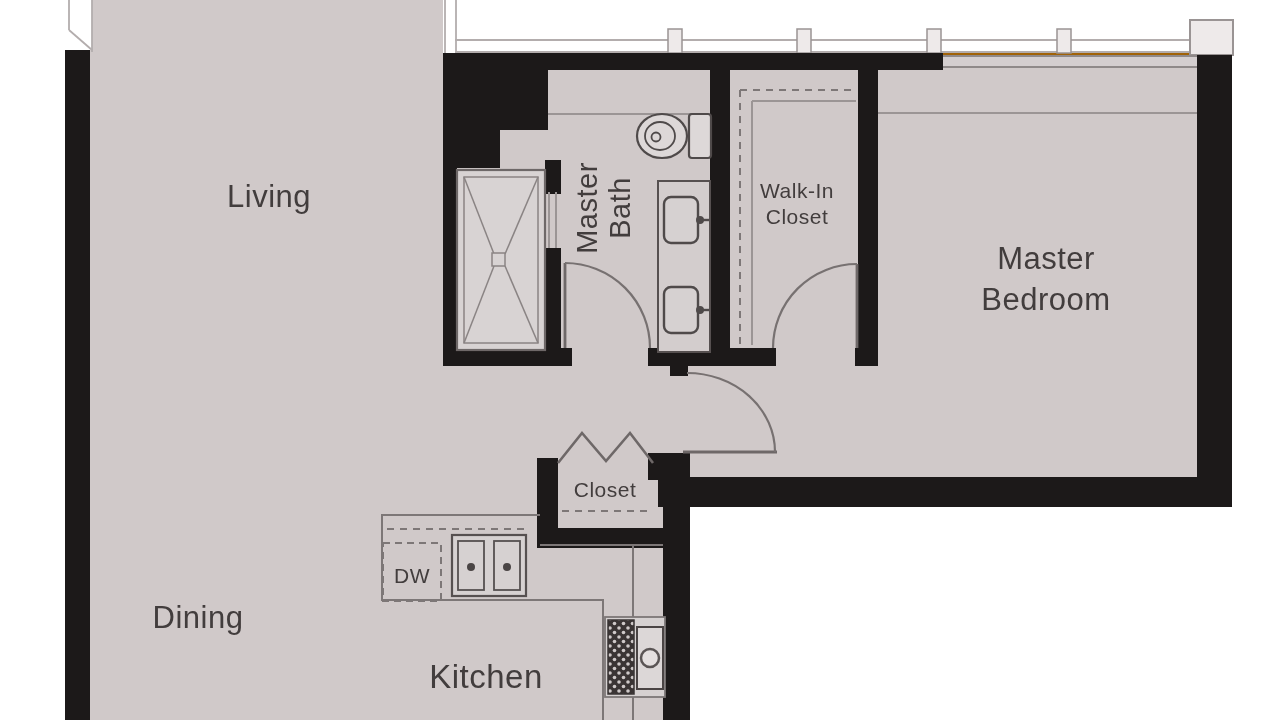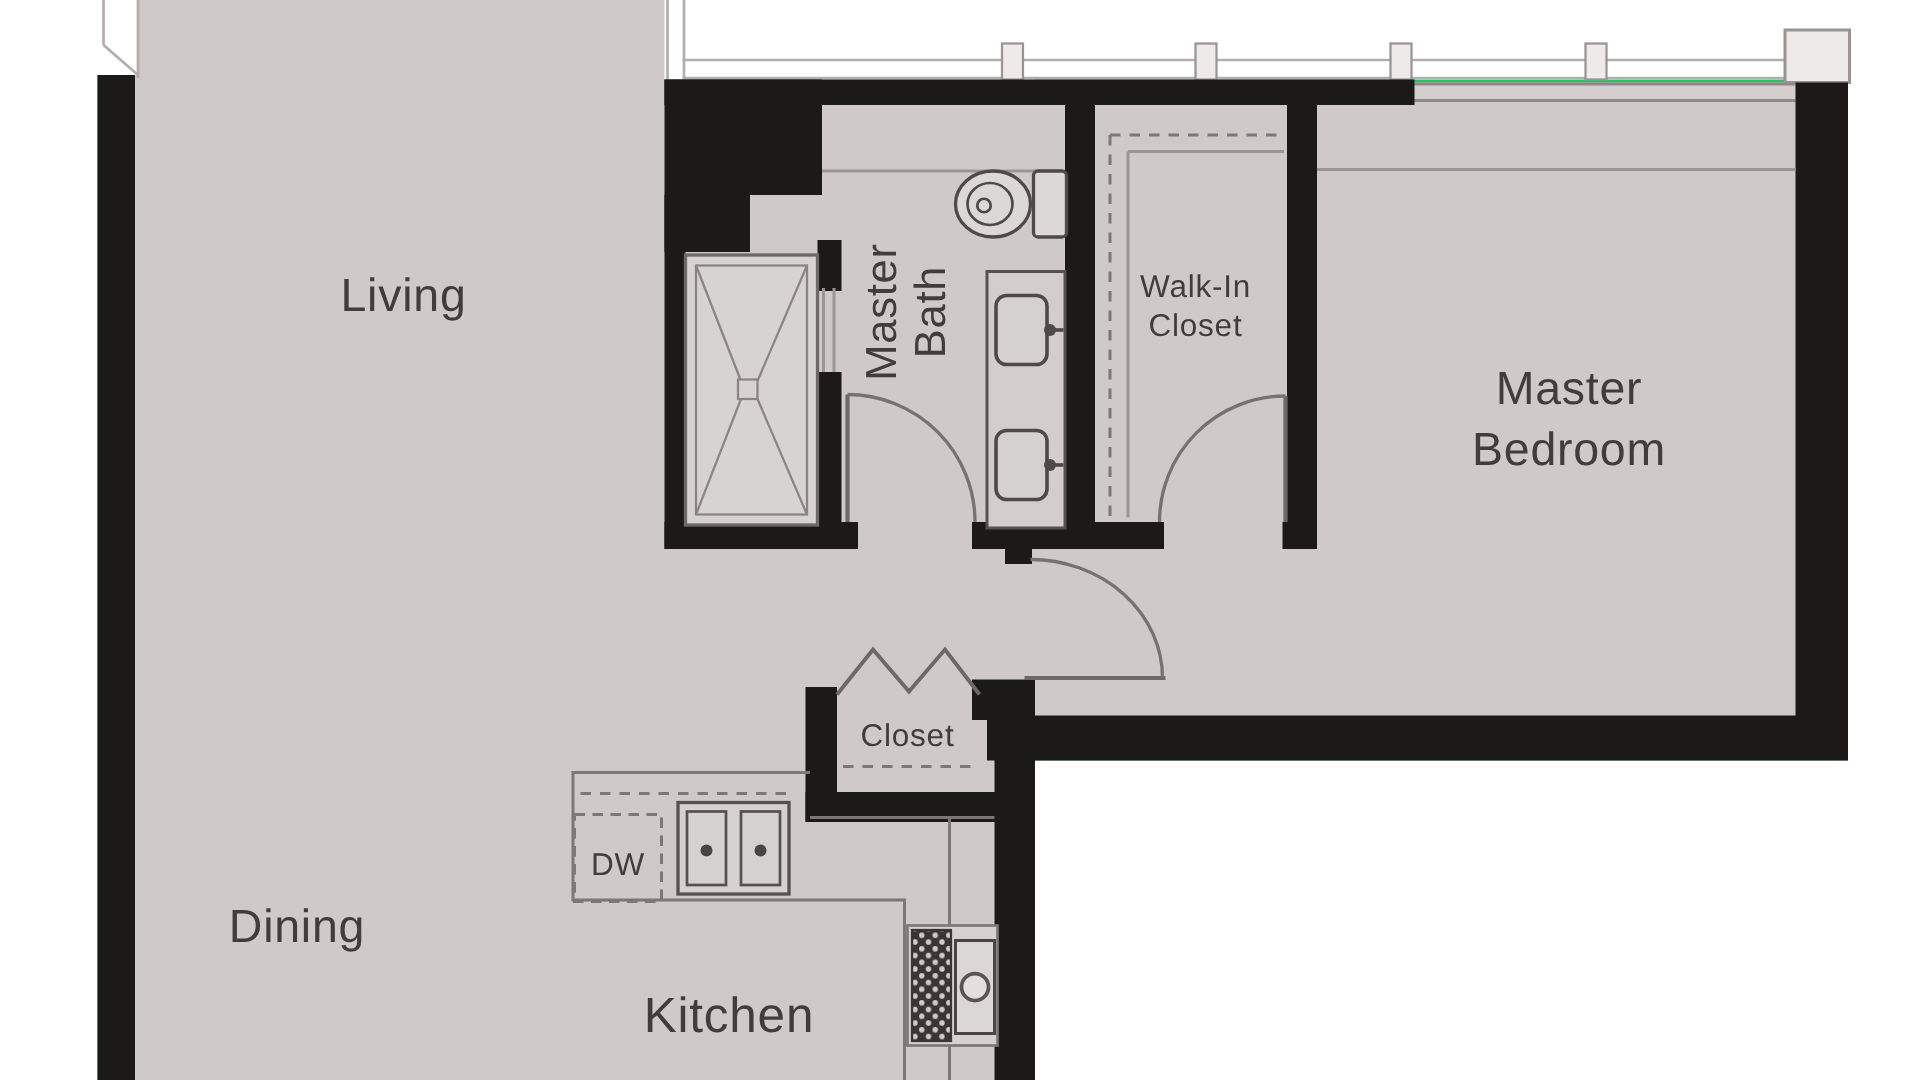--- a/index.html
+++ b/index.html
@@ -1,16 +1,16 @@
 <!DOCTYPE html>
 <html><head>
 <meta charset="utf-8">
 <style>
   html,body{margin:0;padding:0;background:#ffffff;}
-  .stage{position:relative;width:1280px;height:720px;background:#22c55e;overflow:hidden;
+  .stage{position:relative;width:1280px;height:720px;background:#a16207;overflow:hidden;
          font-family:"Liberation Sans", sans-serif;}
   svg{display:block;}
   text{font-family:"Liberation Sans", sans-serif;fill:#423d3d;letter-spacing:0.5px;}
   .lbl-lg{font-size:31px;}
   .lbl-xl{font-size:33px;}
   .lbl-sm{font-size:21px;}
   .wall{fill:#1c1919;}
   .floor{fill:#d0c9c9;}
   .thin{stroke:#7d7777;stroke-width:2;fill:none;}
   .fixture{stroke:#4f4a4a;stroke-width:2.2;fill:#ddd8d8;}

